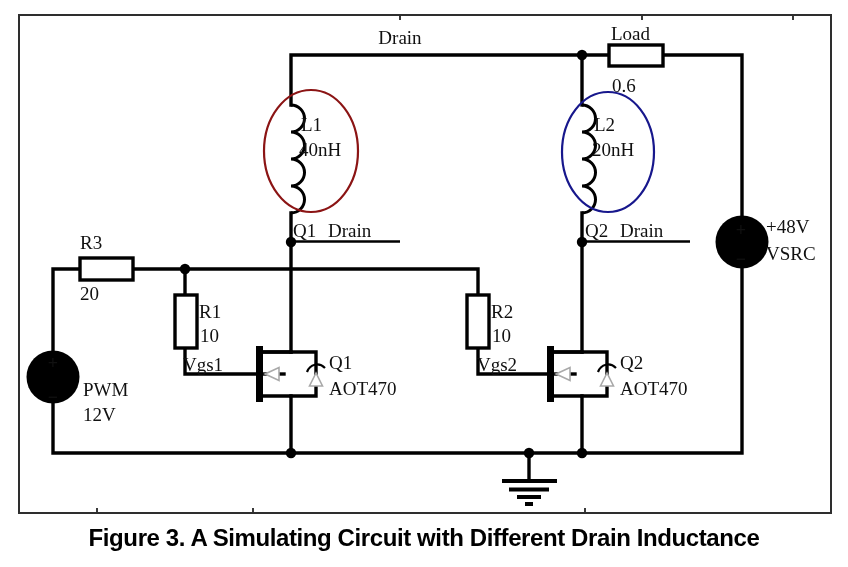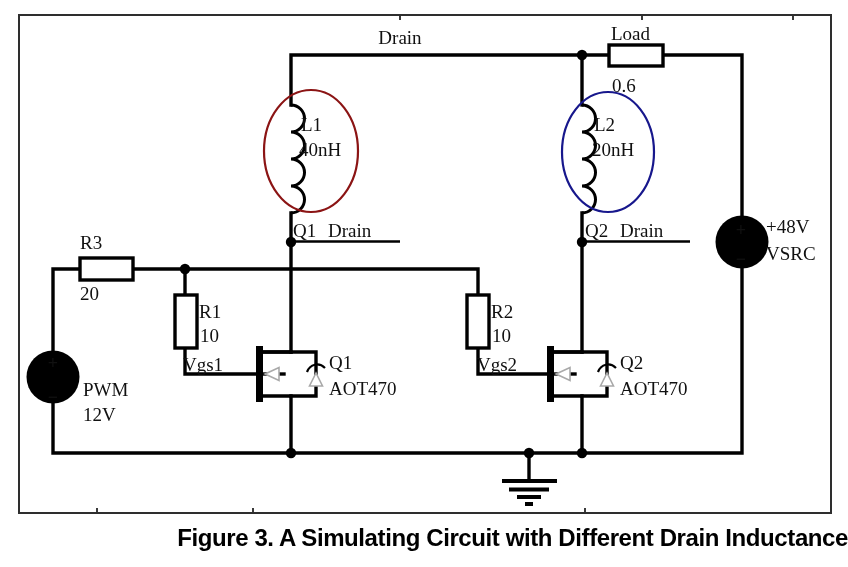--- a/index.html
+++ b/index.html
@@ -12,21 +12,21 @@
   .coil{stroke:#000;stroke-width:3;fill:none;}
   .dot{fill:#000;stroke:none;}
   .lbl{font-family:"Liberation Serif", serif;font-size:19px;fill:#111;}
   .lblc{font-family:"Liberation Serif", serif;font-size:19px;fill:#111;text-anchor:middle;}
   .sign{font-family:"Liberation Serif", serif;font-size:18px;fill:#111;text-anchor:middle;font-weight:bold;}
   .garrow{fill:#ffffff;stroke:#a9a9a9;stroke-width:1.6;}
   .hook{stroke:#000;stroke-width:2.2;fill:none;}
   .gnd{stroke:#000;stroke-width:4;fill:none;stroke-linecap:butt;}
   .border{fill:none;stroke:#2e2e2e;stroke-width:2;}
   .tick{stroke:#3a3a3a;stroke-width:2;}
-  .caption{position:absolute;left:0;top:524px;width:848px;text-align:right;
+  .caption{position:absolute;left:0;top:524px;width:848px;text-align:center;
            font-family:"Liberation Sans", sans-serif;font-weight:bold;font-size:24px;
            letter-spacing:-0.4px;color:#000;}
 </style>
 </head>
 <body>
 
 <div class="stage">
   <svg width="848" height="520" viewBox="0 0 848 520">
 
     <rect class="border" x="19" y="15" width="812" height="498"></rect>

